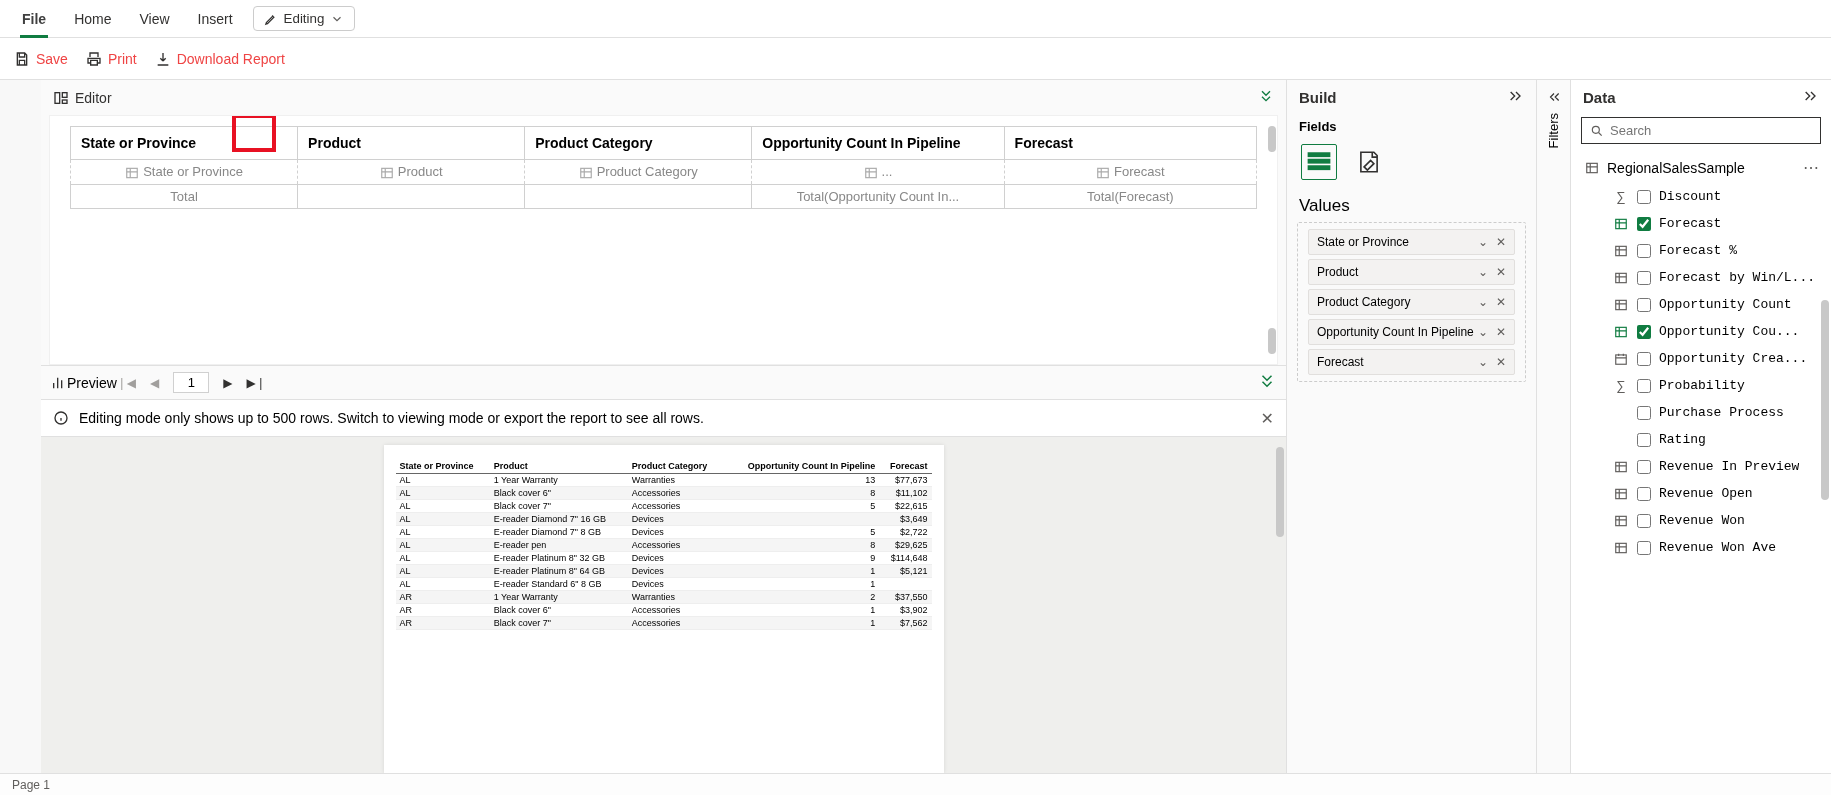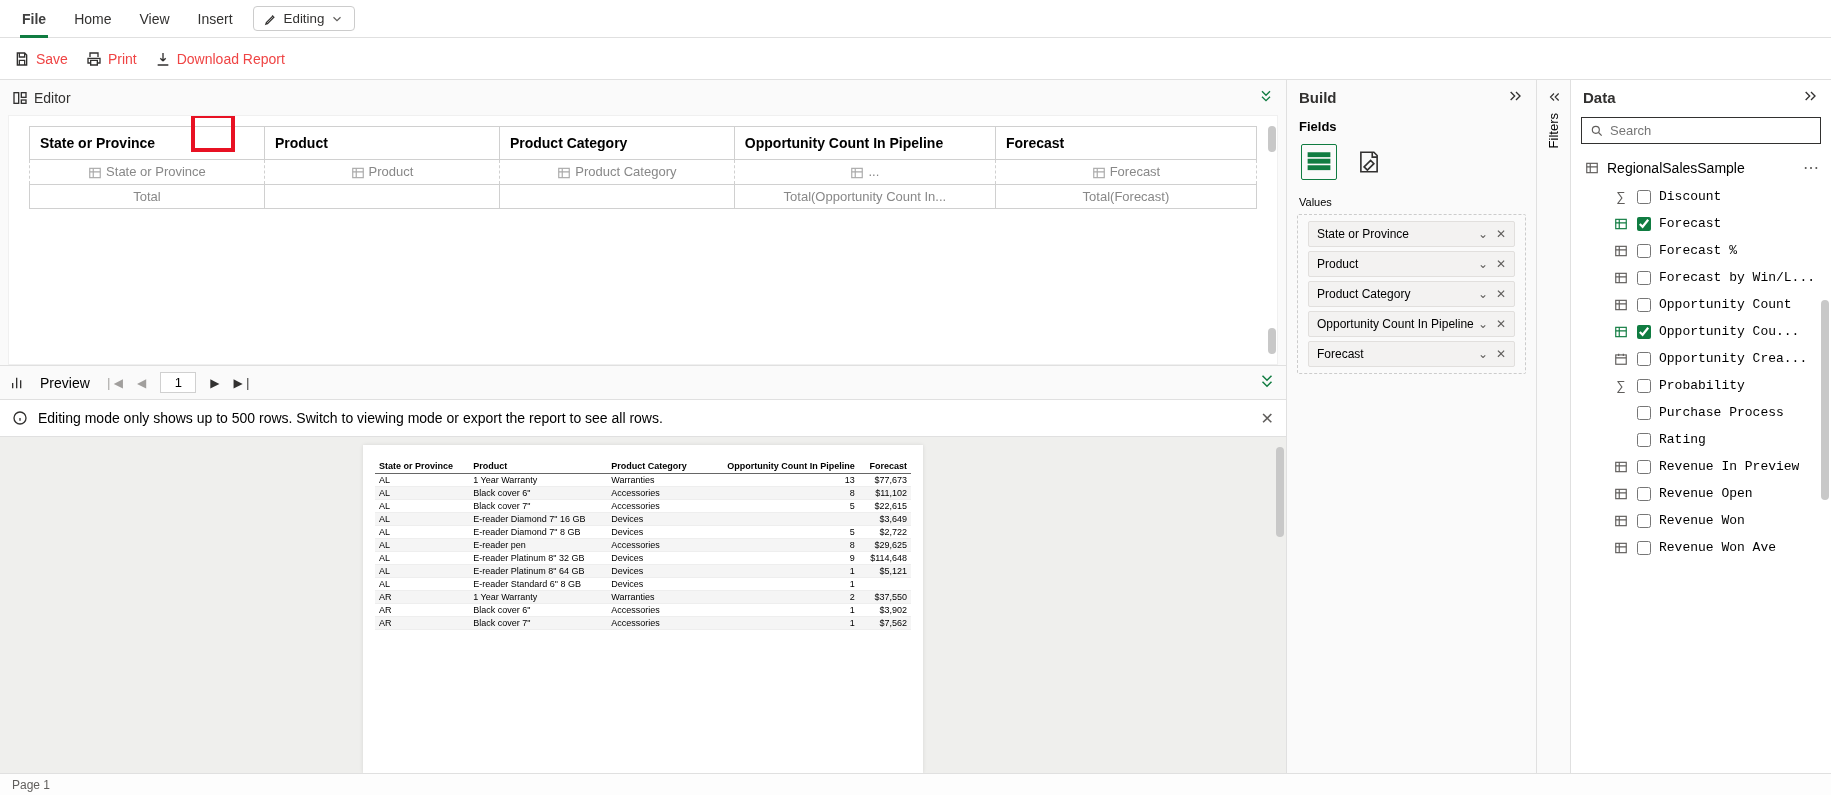--- a/index.html
+++ b/index.html
@@ -11,38 +11,38 @@
     .tab-item.active::after { content: ""; position: absolute; bottom: -5px; left: 12px; right: 12px; height: 3px; background: #107c41; }
     .editing-btn { margin-left: 6px; display: flex; align-items: center; gap: 6px; padding: 4px 10px; border: 1px solid #ccc; border-radius: 4px; background: #fff; cursor: pointer; color: #323130; }
     .editing-btn svg { width: 14px; height: 14px; }
 
     .toolbar { background: #fff; display: flex; align-items: center; padding: 6px 14px; gap: 18px; height: 42px; border-bottom: 1px solid #e0e0e0; }
     .toolbar-item { display: flex; align-items: center; gap: 6px; color: #ef4444; cursor: pointer; font-size: 14px; }
     .toolbar-item svg { width: 16px; height: 16px; }
 
     .main { display: flex; height: calc(795px - 38px - 42px - 22px); }
 
-    .left-pane { flex: 1; display: flex; flex-direction: column; border-right: 1px solid #e0e0e0; background: #fafafa; }
+    .left-pane { flex: 1; display: flex; flex-direction: column; border-right: 1px solid #e0e0e0; background: #fafafa; margin-left: 41px; }
     .pane-header { display: flex; align-items: center; justify-content: space-between; padding: 8px 12px; font-size: 14px; color: #323130; }
     .pane-header .title { display: flex; align-items: center; gap: 6px; }
     .pane-header svg { width: 16px; height: 16px; }
     .double-chevron { color: #107c41; cursor: pointer; }
 
     .editor-body { position: relative; padding: 10px 20px; overflow: auto; height: 250px; background: #fff; margin: 0 8px; border: 1px solid #f0f0f0; }
     .editor-scroll { position: absolute; right: 0; top: 10px; bottom: 10px; width: 10px; background: transparent; }
     .scroll-thumb { width: 8px; height: 26px; background: #c8c8c8; border-radius: 4px; position: absolute; right: 1px; }
     .grid-table { width: 100%; border-collapse: collapse; }
     .grid-table th { border: 1px solid #d0d0d0; padding: 8px 10px; text-align: left; font-weight: 600; background: #fff; font-size: 14px; }
     .grid-table td { border: 1px dashed #d0d0d0; padding: 4px 10px; text-align: center; color: #888; }
     .grid-table .total-row td { border: 1px solid #d0d0d0; text-align: center; }
 
     .red-mark { position: absolute; width: 44px; height: 38px; border: 4px solid #e81123; pointer-events: none; }
 
     .preview-hdr { display: flex; align-items: center; justify-content: space-between; border-top: 1px solid #e0e0e0; padding: 6px 10px; background: #fafafa; }
-    .preview-hdr .left { display: flex; align-items: center; gap: 14px; font-size: 14px; }
+    .preview-hdr .left { display: flex; align-items: center; font-size: 14px; }
     .nav-controls { display: flex; align-items: center; gap: 14px; }
     .nav-btn { color: #a19f9d; cursor: pointer; font-size: 12px; }
     .page-input { width: 36px; text-align: center; border: 1px solid #d0d0d0; padding: 2px 4px; font-size: 13px; }
 
     .info-banner { display: flex; align-items: center; gap: 10px; padding: 10px 12px; background: #fff; border-top: 1px solid #e0e0e0; border-bottom: 1px solid #e0e0e0; position: relative; font-size: 14px; }
     .info-banner .close { position: absolute; right: 12px; cursor: pointer; color: #605e5c; font-size: 16px; }
 
     .preview-body { flex: 1; background: #efefed; display: flex; justify-content: center; padding-top: 8px; position: relative; overflow: hidden; }
     .preview-page { background: #fff; width: 560px; padding: 14px 12px; font-size: 9px; box-shadow: 0 0 4px rgba(0,0,0,.1); }
     .preview-page table { width: 100%; border-collapse: collapse; font-size: 9px; }
@@ -53,21 +53,21 @@
     .preview-page tr.alt { background: #f5f5f5; }
     .preview-scroll-thumb { position: absolute; right: 2px; top: 10px; width: 8px; height: 90px; background: #c8c8c8; border-radius: 4px; }
 
     .build-pane { width: 250px; border-right: 1px solid #e0e0e0; background: #fafafa; display: flex; flex-direction: column; }
     .build-pane .pane-header { font-weight: 600; font-size: 15px; }
     .fields-lbl { padding: 4px 12px; font-weight: 600; font-size: 13px; }
     .icon-row { display: flex; gap: 14px; padding: 6px 14px; align-items: center; }
     .icon-box { width: 36px; height: 36px; border: 1px solid transparent; display: flex; align-items: center; justify-content: center; cursor: pointer; border-radius: 2px; }
     .icon-box.selected { border-color: #107c41; }
     .icon-box svg { width: 26px; height: 26px; }
-    .values-lbl { padding: 10px 12px 2px; font-size: 11px; }
+    .values-lbl { padding: 10px 12px 2px; font-size: 17px; }
     .field-pills { padding: 6px 10px; display: flex; flex-direction: column; gap: 4px; border: 1px dashed #ccc; margin: 4px 10px; border-radius: 2px; }
     .field-pill { display: flex; align-items: center; justify-content: space-between; background: #f3f2f1; border: 1px solid #e1dfdd; border-radius: 2px; padding: 5px 8px; font-size: 12px; }
     .field-pill .ctrls { display: flex; gap: 8px; color: #605e5c; }
     .field-pill .ctrls span { cursor: pointer; }
 
     .filters-pane { width: 34px; border-right: 1px solid #e0e0e0; background: #fafafa; display: flex; flex-direction: column; align-items: center; padding-top: 10px; gap: 6px; }
     .filters-label { writing-mode: vertical-rl; text-orientation: mixed; font-size: 13px; transform: rotate(180deg); cursor: pointer; }
 
     .data-pane { width: 260px; background: #fff; display: flex; flex-direction: column; position: relative; }
     .data-pane .pane-header { font-weight: 600; font-size: 15px; }

